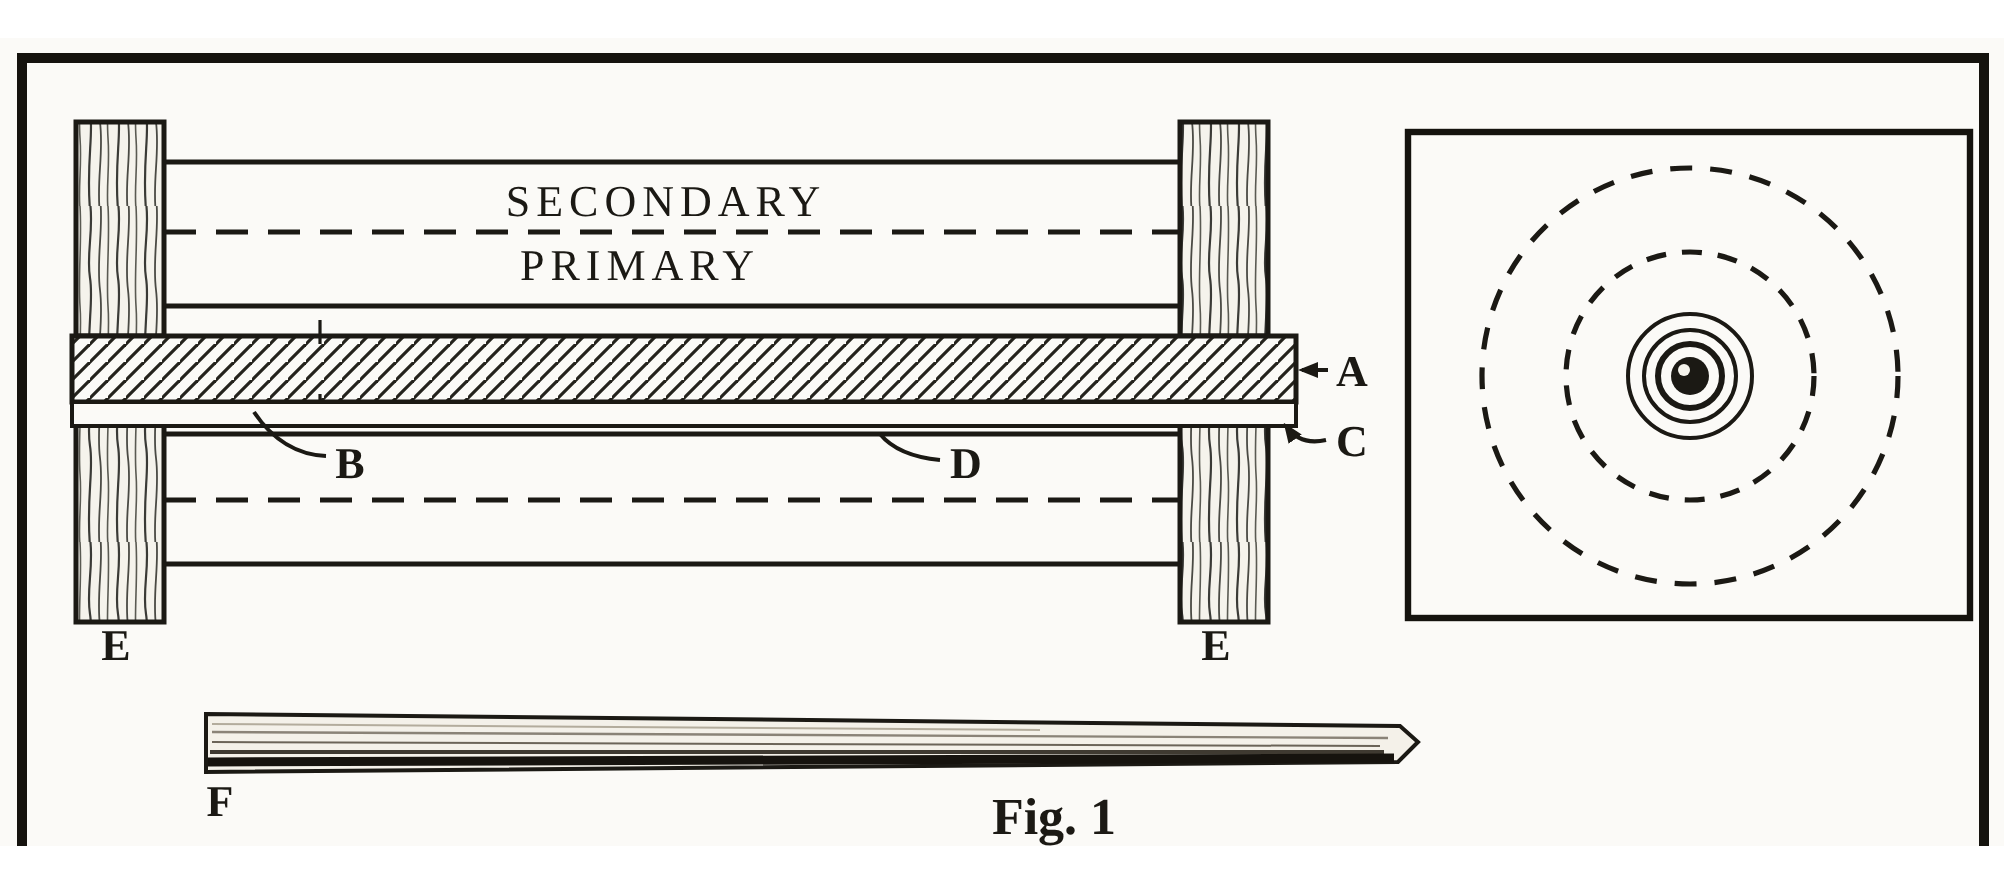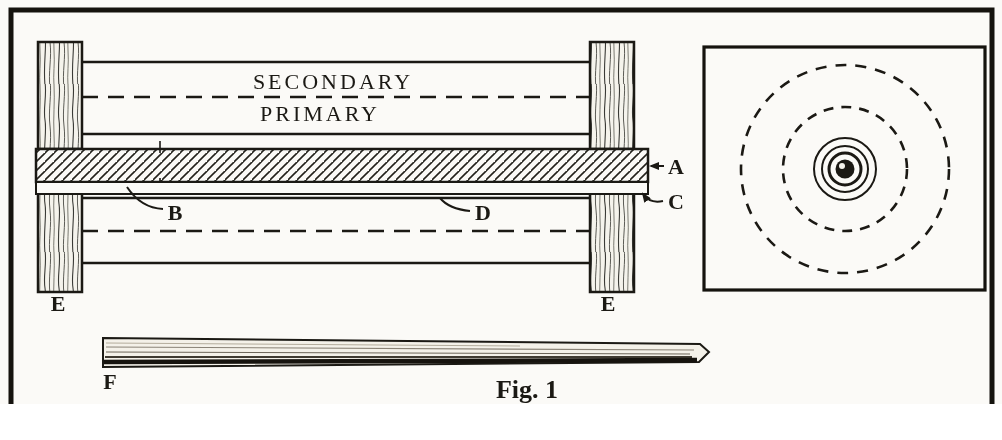--- a/index.html
+++ b/index.html
@@ -7,20 +7,21 @@
     padding: 0;
     background: #ffffff;
   }
   .page {
     position: relative;
     width: 1002px;
     height: 404px;
     background: #fbfaf7;
     font-family: "Liberation Serif", "DejaVu Serif", serif;
     overflow: hidden;
+    margin-top: 19px;
   }
   svg { display: block; }
   text {
     fill: #1b1914;
     font-family: "Liberation Serif", "DejaVu Serif", serif;
   }
   .winding-label {
     font-size: 22px;
     letter-spacing: 3px;
     font-weight: 400;

